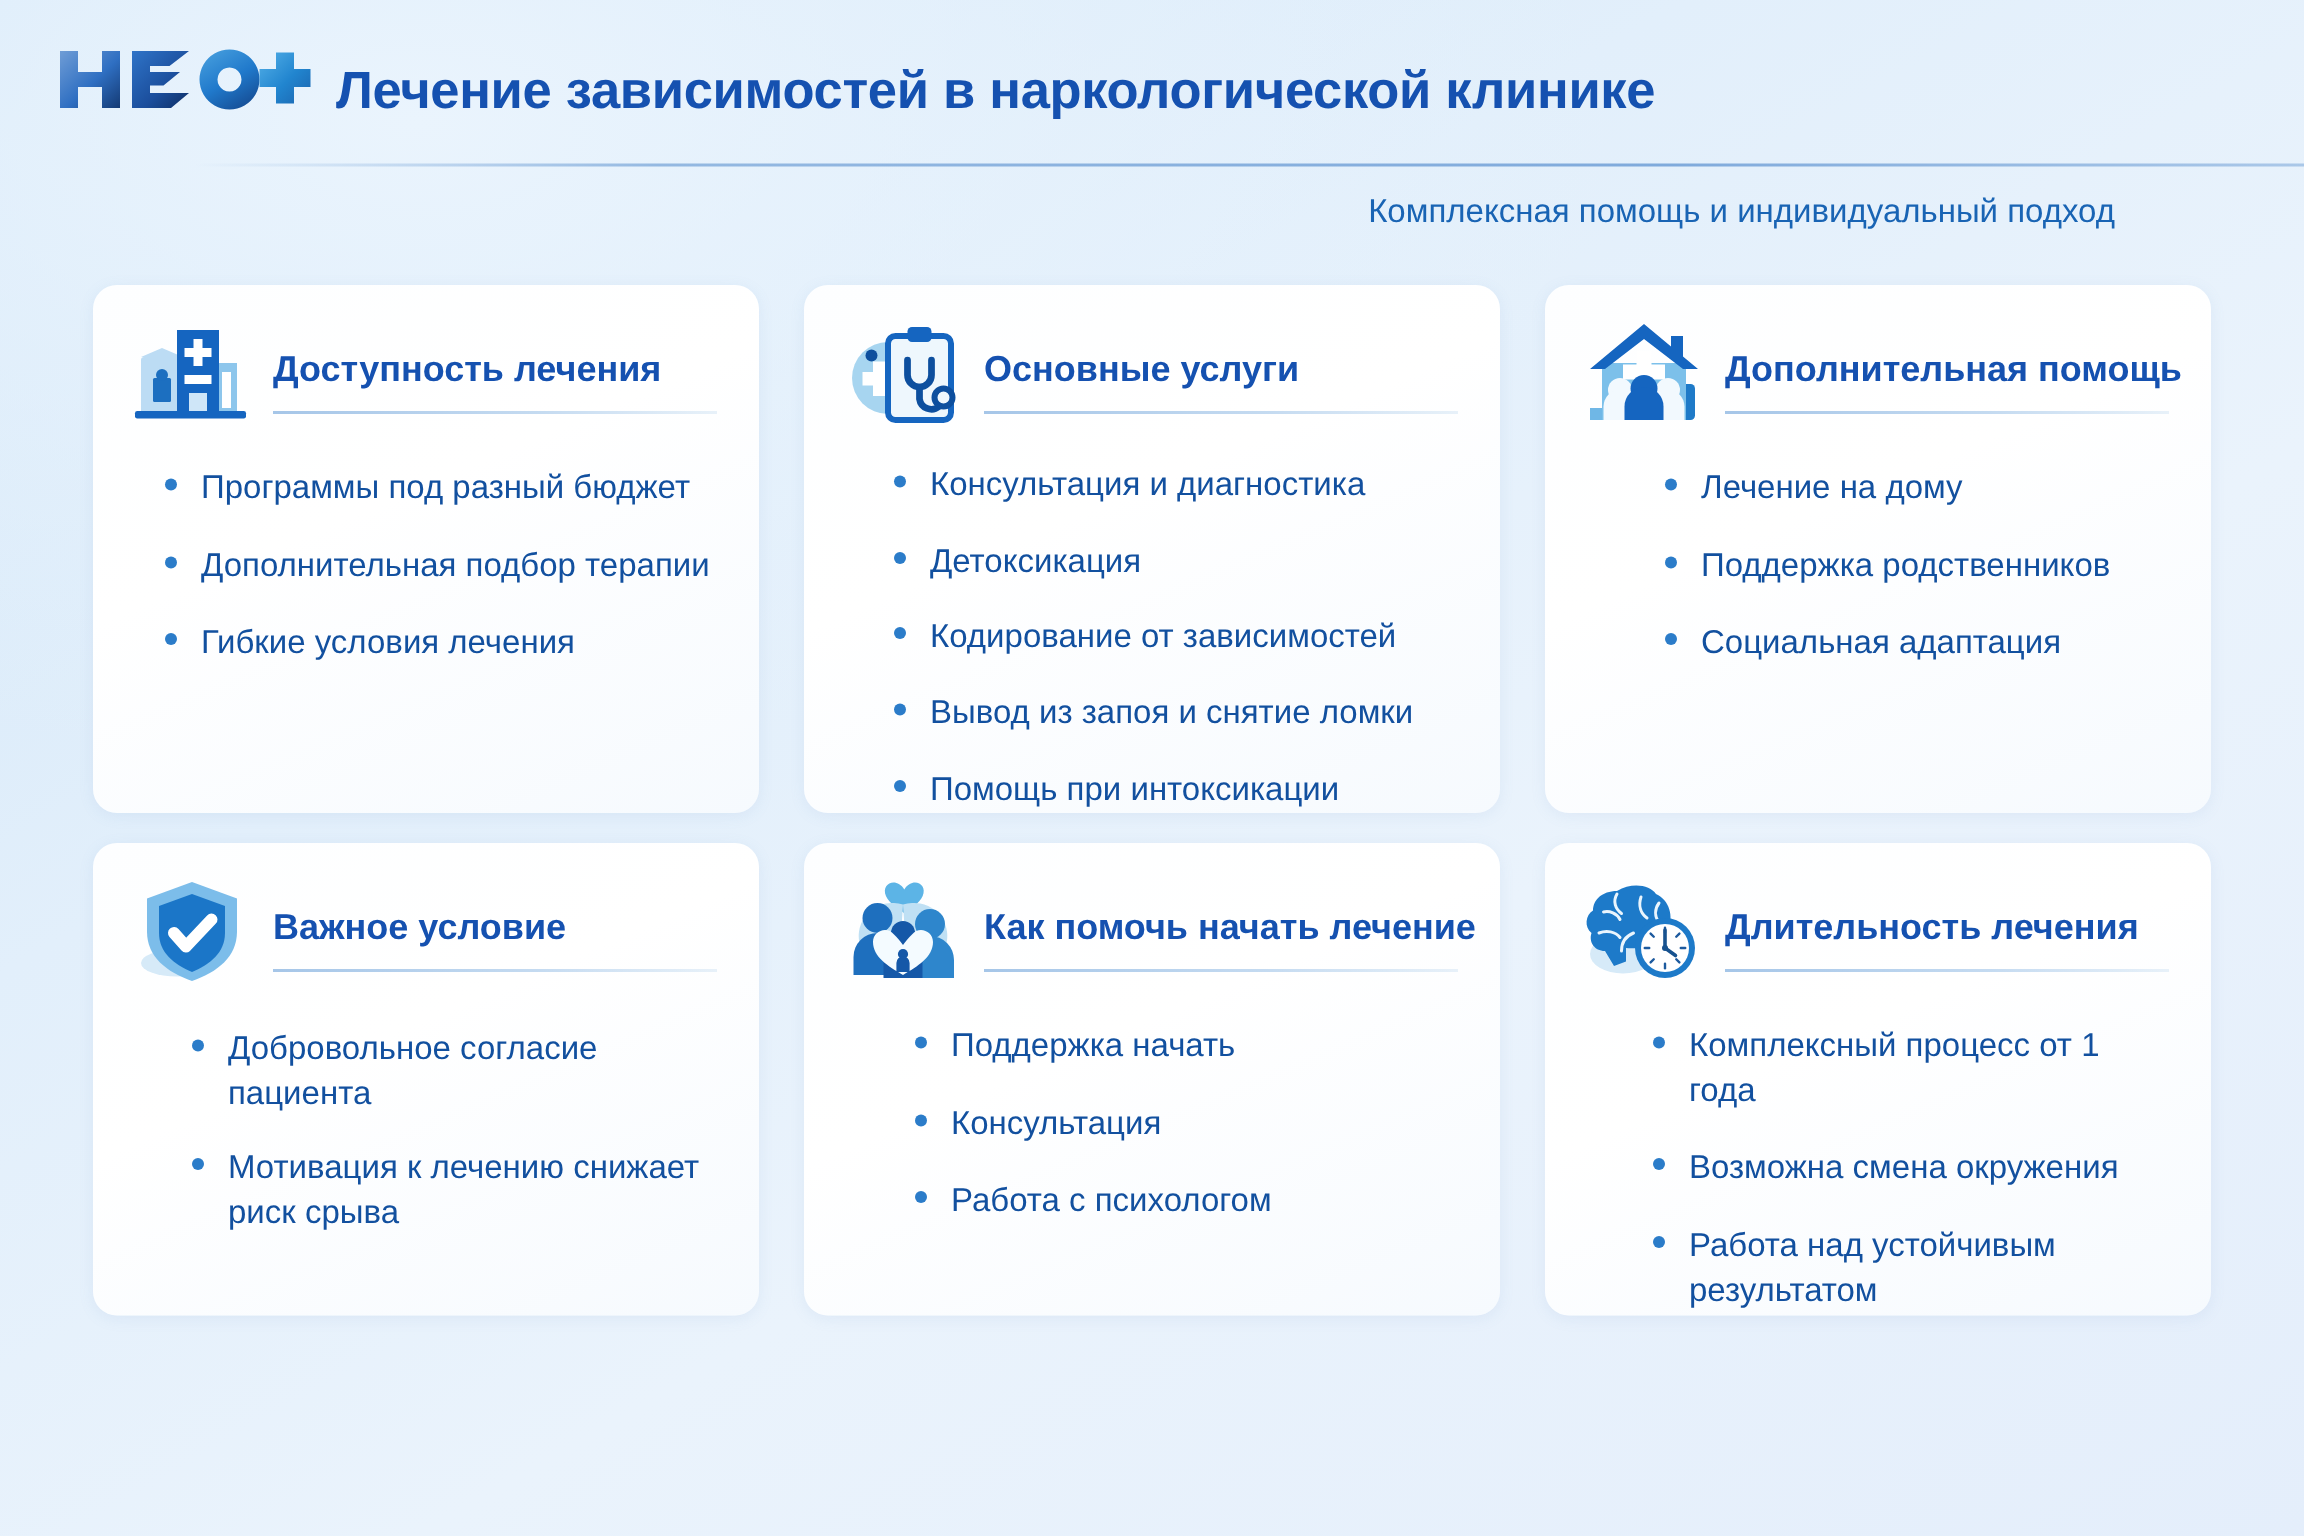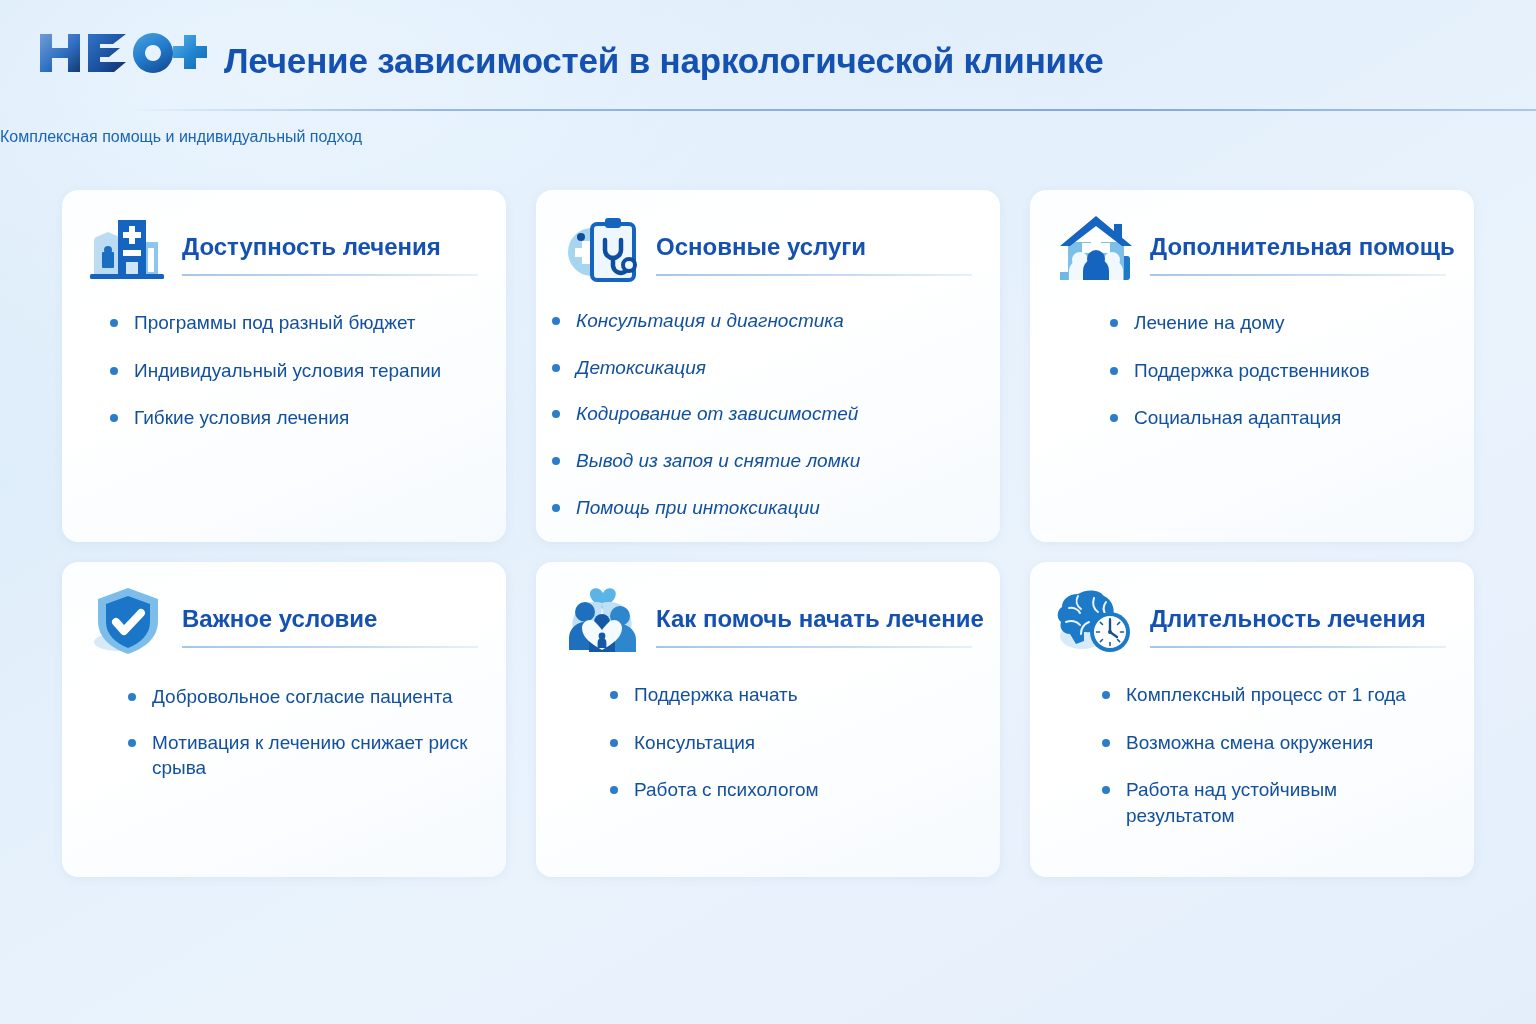--- a/index.html
+++ b/index.html
@@ -56,22 +56,22 @@
     left: 130px;
     top: 109px;
     width: 1406px;
     height: 2px;
     background: linear-gradient(to right, rgba(142,182,224,0) 0%, rgba(120,165,216,0.75) 22%, rgba(110,158,214,0.85) 70%, rgba(120,165,216,0.55) 100%);
   }
   .subtitle {
     position: absolute;
     left: 0; top: 128px;
     width: 1410px;
-    text-align: left;
-    font-size: 16px;
+    text-align: right;
+    font-size: 22px;
     color: #1964b4;
     font-weight: 500;
   }
 
   
   .grid {
     position: absolute;
     left: 62px;
     top: 190px;
     width: 1412px;
@@ -117,38 +117,38 @@
     height: 2px;
     background: linear-gradient(to right, rgba(150,188,228,0.85) 0%, rgba(165,199,233,0.65) 60%, rgba(190,216,238,0.35) 100%);
   }
   .card-list {
     list-style: none;
     margin: 0;
     padding: 22px 30px 0 66px;
   }
   .card-list li {
     position: relative;
-    font-size: 19px;
+    font-size: 22px;
     color: #12509f;
     line-height: 1.35;
     margin-bottom: 22px;
   }
   .card-list li:last-child { margin-bottom: 0; }
   .card-list li .bullet {
     position: absolute;
     left: -24px;
     top: 9px;
     width: 8px;
     height: 8px;
     border-radius: 50%;
     background: #2b7cc9;
   }
   
   .card.c1 .card-list { padding-left: 72px; padding-top: 24px; }
-  .card.c2 .card-list { padding-left: 40px; padding-top: 22px; font-style: italic; }
+  .card.c2 .card-list { padding-left: 84px; padding-top: 22px; }
   .card.c3 .card-list { padding-left: 104px; padding-top: 24px; }
   .card.c4 .card-list { padding-left: 90px; padding-top: 26px; }
   .card.c5 .card-list { padding-left: 98px; padding-top: 24px; }
   .card.c6 .card-list { padding-left: 96px; padding-top: 24px; }
   .card.c4 .card-list li { margin-bottom: 20px; }
   .card.c2 .card-list li { margin-bottom: 21px; }
 </style>
 </head>
 <body>
 
@@ -212,21 +212,21 @@
           <rect x="38" y="50" width="12" height="14" fill="#cfe6f8"></rect>
           <rect x="2" y="62" width="74" height="5" rx="1.5" fill="#1565c0"></rect>
         </svg>
         <div class="card-title-wrap">
           <div class="card-title">Доступность лечения</div>
           <div class="card-rule"></div>
         </div>
       </div>
       <ul class="card-list">
         <li><span class="bullet"></span><span>Программы под разный бюджет</span></li>
-        <li><span class="bullet"></span><span>Индивидуальный условия терапии</span></li>
+        <li><span class="bullet"></span><span>Дополнительная подбор терапии</span></li>
         <li><span class="bullet"></span><span>Гибкие условия лечения</span></li>
       </ul>
     </div>
 
     <div class="card c2">
       <div class="card-head">
         <svg class="card-icon" viewBox="0 0 80 74" aria-hidden="true">
           <ellipse cx="30" cy="40" rx="24" ry="24" fill="#a7d5f0"></ellipse>
           <circle cx="19" cy="25" r="4" fill="#0d4f9e"></circle>
           <path d="M13 36 h7 v-7 h9 v7 h7 v9 h-7 v7 h-9 v-7 h-7 Z" fill="#ffffff"></path>

